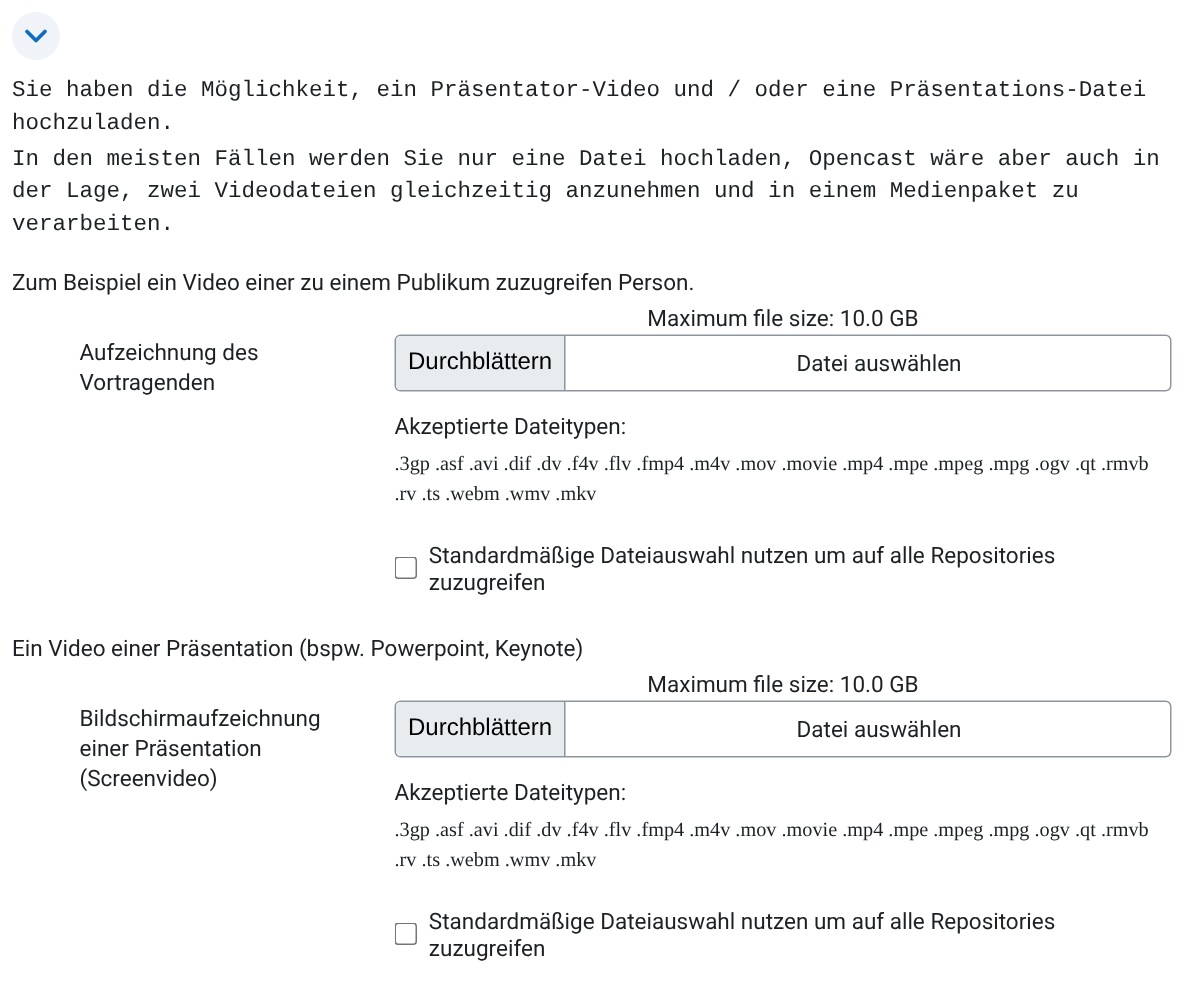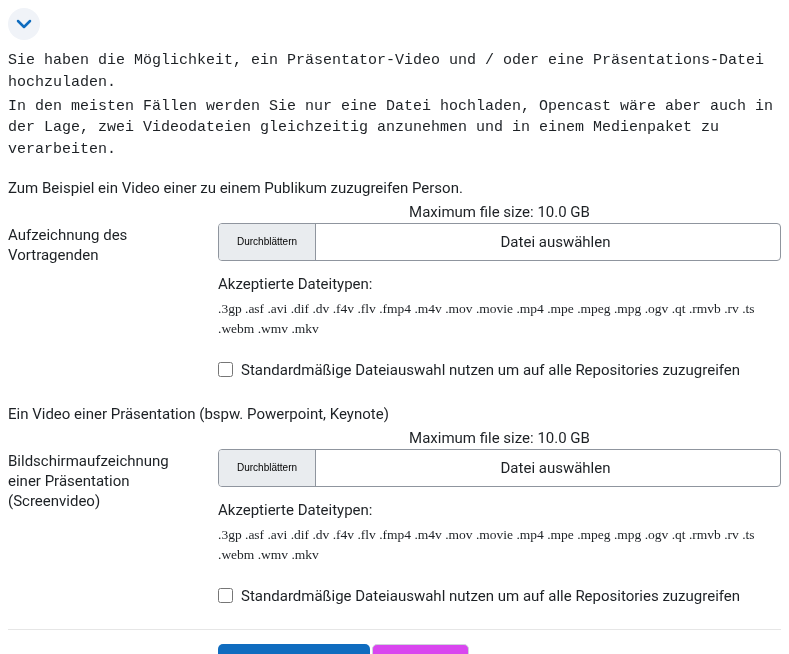--- a/index.html
+++ b/index.html
@@ -4,25 +4,25 @@
   <style>
     * { box-sizing: border-box; margin: 0; padding: 0; }
     body { font-family: -apple-system, BlinkMacSystemFont, "Segoe UI", Roboto, Arial, sans-serif; font-size: 15px; color: #1d2125; padding: 8px 8px 20px 8px; width: 789px; }
     .header-row { display: flex; align-items: center; gap: 8px; margin-bottom: 10px; }
     .chev-circle { width: 32px; height: 32px; border-radius: 50%; background: #f0f3f8; display: flex; align-items: center; justify-content: center; cursor: pointer; }
     h2 { font-size: 22px; font-weight: 700; }
     .intro p { margin-bottom: 2px; line-height: 1.45; font-family: Liberation Mono, monospace; }
     .intro { margin-bottom: 18px; }
     .subhead { margin: 14px 0 6px 0; }
     .form-row { display: flex; align-items: flex-start; margin-top: 4px; }
-    .form-label { width: 210px; padding-right: 26px; padding-top: 22px; line-height: 1.35; }
+    .form-label { width: 210px; padding-right: 26px; padding-top: 22px; line-height: 1.35; margin-left: 45px; }
     .form-body { flex: 1; }
     .maxline { text-align: center; font-size: 15px; margin-bottom: 2px; }
     .filepick { display: flex; border: 1px solid #8f959e; border-radius: 4px; overflow: hidden; height: 38px; }
-    .browse-btn { background: #e9ecef; border: none; border-right: 1px solid #8f959e; padding: 0 18px; font-size: 10px; cursor: pointer; }
+    .browse-btn { background: #e9ecef; border: none; border-right: 1px solid #8f959e; padding: 0 8px; font-size: 16px; cursor: pointer; }
     .file-display { flex: 1; display: flex; align-items: center; justify-content: center; color: #1d2125; font-size: 15px; cursor: pointer; padding-left: 15px; }
     .accepted-label { margin-top: 14px; font-size: 15px; }
     .accepted-list { font-size: 13.5px; color: #1d2125; margin-top: 6px; line-height: 1.5; max-height: 40px; overflow: hidden; font-family: Liberation Serif, serif; }
     .check-row { display: flex; align-items: center; gap: 8px; margin-top: 22px; margin-bottom: 8px; }
     .check-row input { width: 15px; height: 15px; cursor: pointer; }
     hr.sep { border: none; border-top: 1px solid #e6e6e6; margin-top: 16px; }
     .actions { display: flex; gap: 2px; margin-top: 14px; margin-left: 210px; }
     .btn-primary { background: #0f6cbf; color: #fff; border: none; border-radius: 5px; padding: 9px 18px; font-size: 15px; cursor: pointer; }
     .btn-secondary { background: #d946ef; color: #1d2125; border: 1px solid #ced4da; border-radius: 5px; padding: 8px 16px; font-size: 13px; cursor: pointer; }
   </style>

